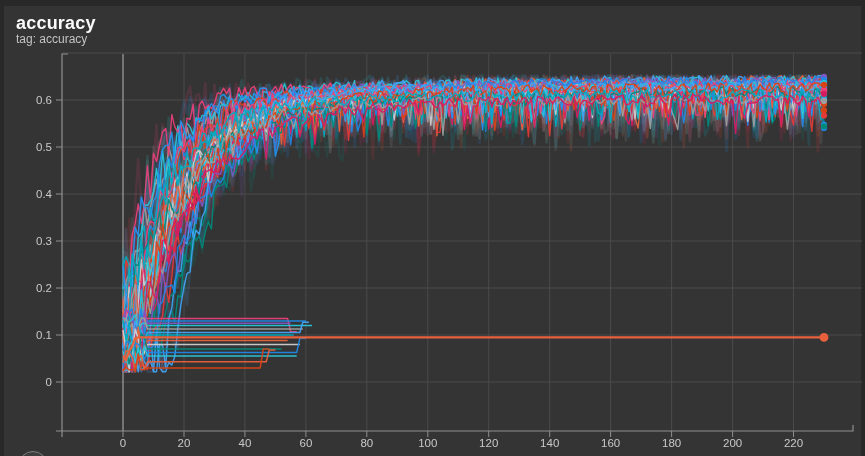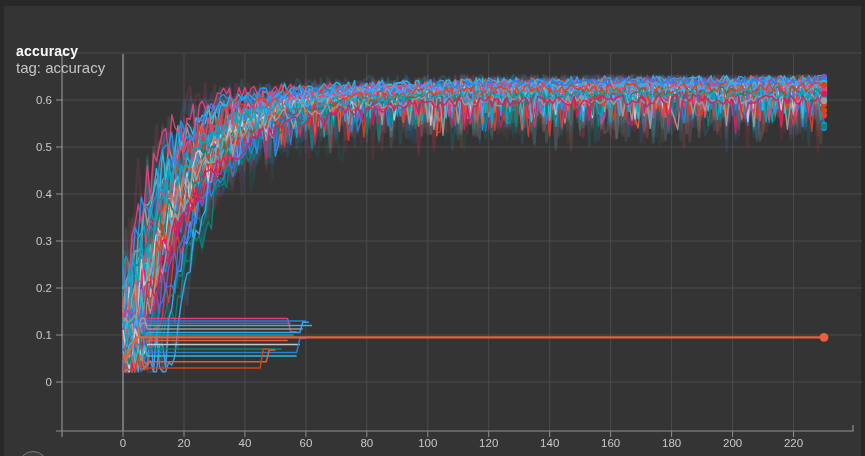--- a/index.html
+++ b/index.html
@@ -6,22 +6,22 @@
   body{
     width:865px;height:456px;position:relative;overflow:hidden;
     background:#282828;
     font-family:"Liberation Sans",sans-serif;
   }
   .card{
     position:absolute;left:4px;top:6px;right:4px;bottom:-10px;
     background:#343434;
   }
   .header{position:absolute;left:12px;top:9px;z-index:3;}
-  .title{font-size:14px;font-weight:bold;color:#fafafa;line-height:17px;letter-spacing:.2px;margin-top:28px;}
-  .tag{font-size:15px;color:#c4c4c4;line-height:15px;}
+  .title{font-size:18px;font-weight:bold;color:#fafafa;line-height:17px;letter-spacing:.2px;}
+  .tag{font-size:12px;color:#c4c4c4;line-height:15px;}
   #chart{position:absolute;left:0;top:0;z-index:2;}
   #chart text{font-family:"Liberation Sans",sans-serif;font-size:11.5px;fill:#c9c9c9;}
   .fab{
     position:absolute;left:18px;top:451px;width:28px;height:28px;z-index:4;
     border-radius:50%;background:#3e3e3e;border:1px solid #7d7d7d;
   }
 </style>
 </head>
 <body>
 

